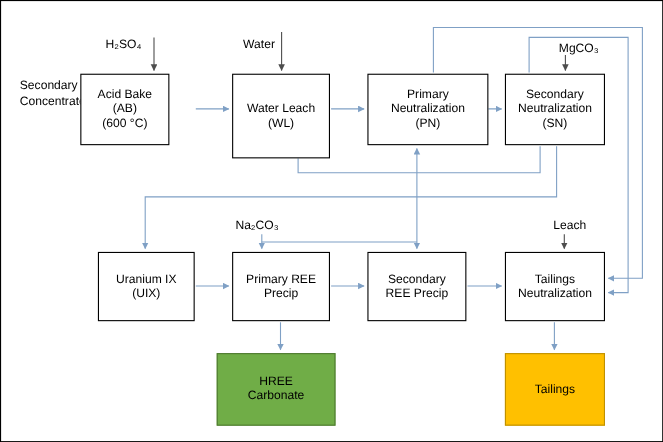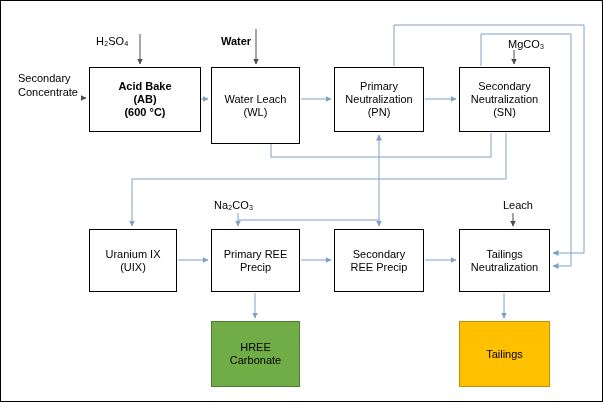--- a/index.html
+++ b/index.html
@@ -53,43 +53,43 @@
       <path d="M505,132 V178 H131 V225" marker-end="url(#ah-blue)"></path>
 
       <path d="M393,65 V24 H583 V252 H552" marker-end="url(#ah-blue)"></path>
       <path d="M480,65 V33 H570 V265 H552" marker-end="url(#ah-blue)"></path>
     </g>
   </svg>
 
   <div class="flabel" style="left:17px;top:70px;">Secondary
 Concentrate</div>
   <div class="flabel" style="left:95px;top:33px;">H₂SO₄</div>
-  <div class="flabel" style="left:220px;top:33px;font-weight:bold;">Water</div>
+  <div class="flabel" style="left:220px;top:33px;">Water</div>
   <div class="flabel" style="left:507px;top:36px;">MgCO₃</div>
   <div class="flabel" style="left:213px;top:197px;">Na₂CO₃</div>
   <div class="flabel" style="left:502px;top:197px;">Leach</div>
 
-  <div class="node" style="left:88px;top:66px;width:112px;height:65px;font-weight:bold;">Acid Bake
+  <div class="node" style="left:72px;top:66px;width:81px;height:65px;">Acid Bake
 (AB)
 (600 °C)</div>
   <div class="node" style="left:210px;top:66px;width:89px;height:77px;">Water Leach
 (WL)</div>
-  <div class="node" style="left:333px;top:66px;width:90px;height:65px;">Primary
+  <div class="node" style="left:333px;top:66px;width:110px;height:65px;">Primary
 Neutralization
 (PN)</div>
   <div class="node" style="left:458px;top:66px;width:91px;height:65px;">Secondary
 Neutralization
 (SN)</div>
 
   <div class="node" style="left:210px;top:228px;width:89px;height:63px;">Primary REE
 Precip</div>
   <div class="node" style="left:88px;top:228px;width:88px;height:63px;">Uranium IX
 (UIX)</div>
   <div class="node" style="left:333px;top:228px;width:90px;height:63px;">Secondary
 REE Precip</div>
   <div class="node" style="left:458px;top:228px;width:91px;height:63px;">Tailings
 Neutralization</div>
 
-  <div class="node out" style="left: 210px; top: 320px; width: 89px; height: 66px; background-color: rgb(112, 173, 71); border-color: rgb(79, 122, 49);">HREE
+  <div class="node out" style="left: 196px; top: 320px; width: 108px; height: 66px; background-color: rgb(112, 173, 71); border-color: rgb(79, 122, 49);">HREE
 Carbonate</div>
   <div class="node out" style="left: 458px; top: 320px; width: 91px; height: 66px; background-color: rgb(255, 192, 0); border-color: rgb(191, 144, 0);">Tailings</div>
 
 </div>
 
 </body></html>

